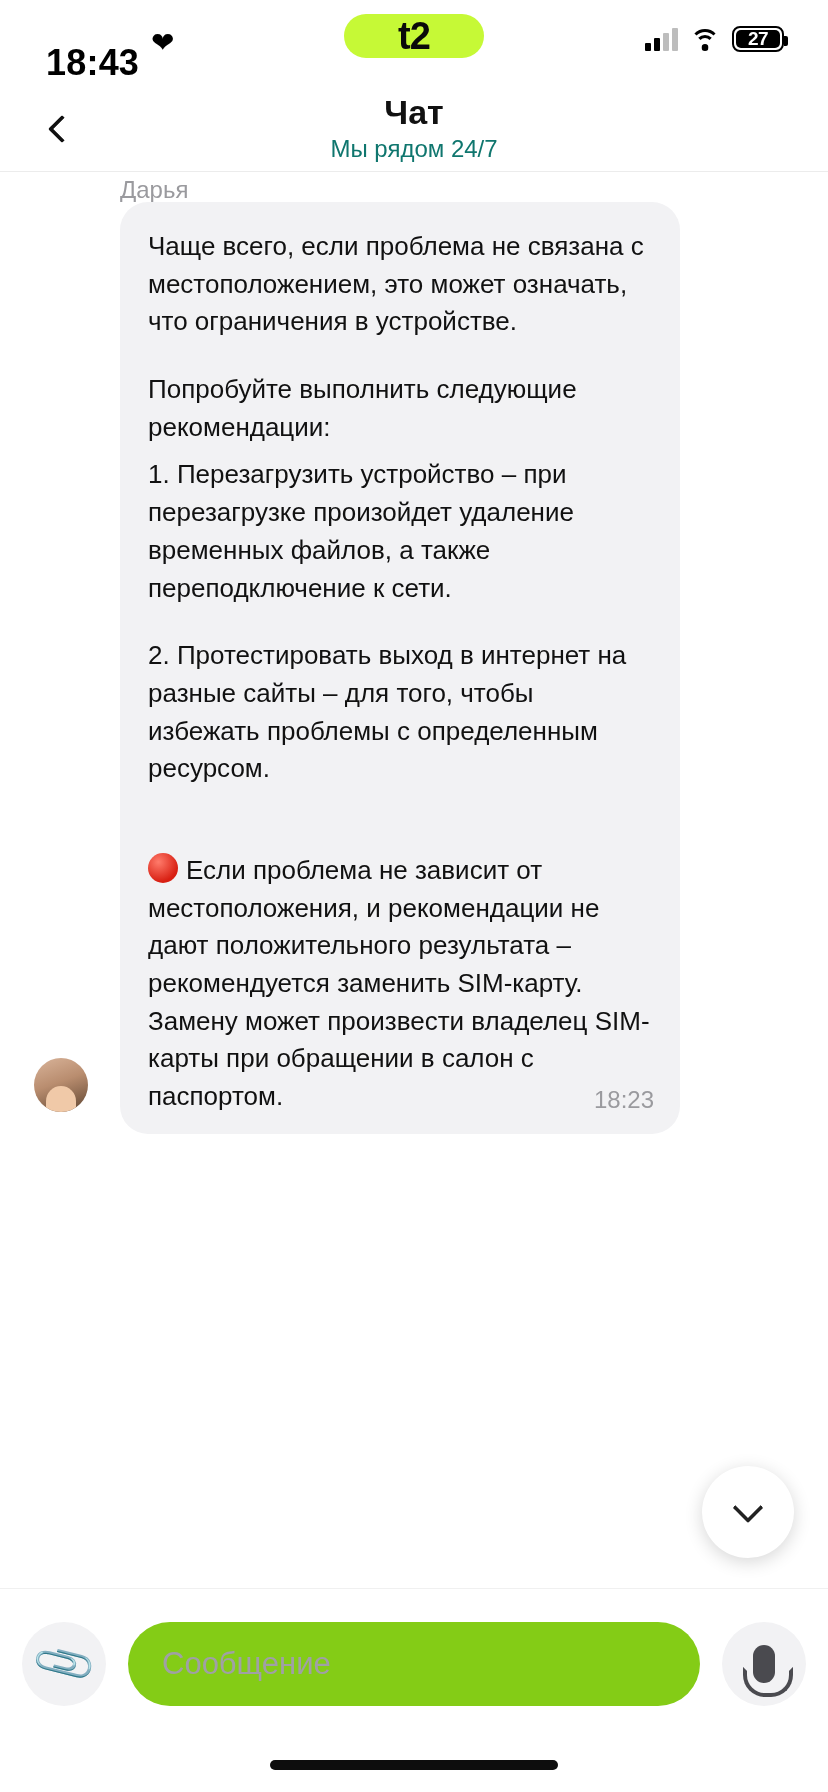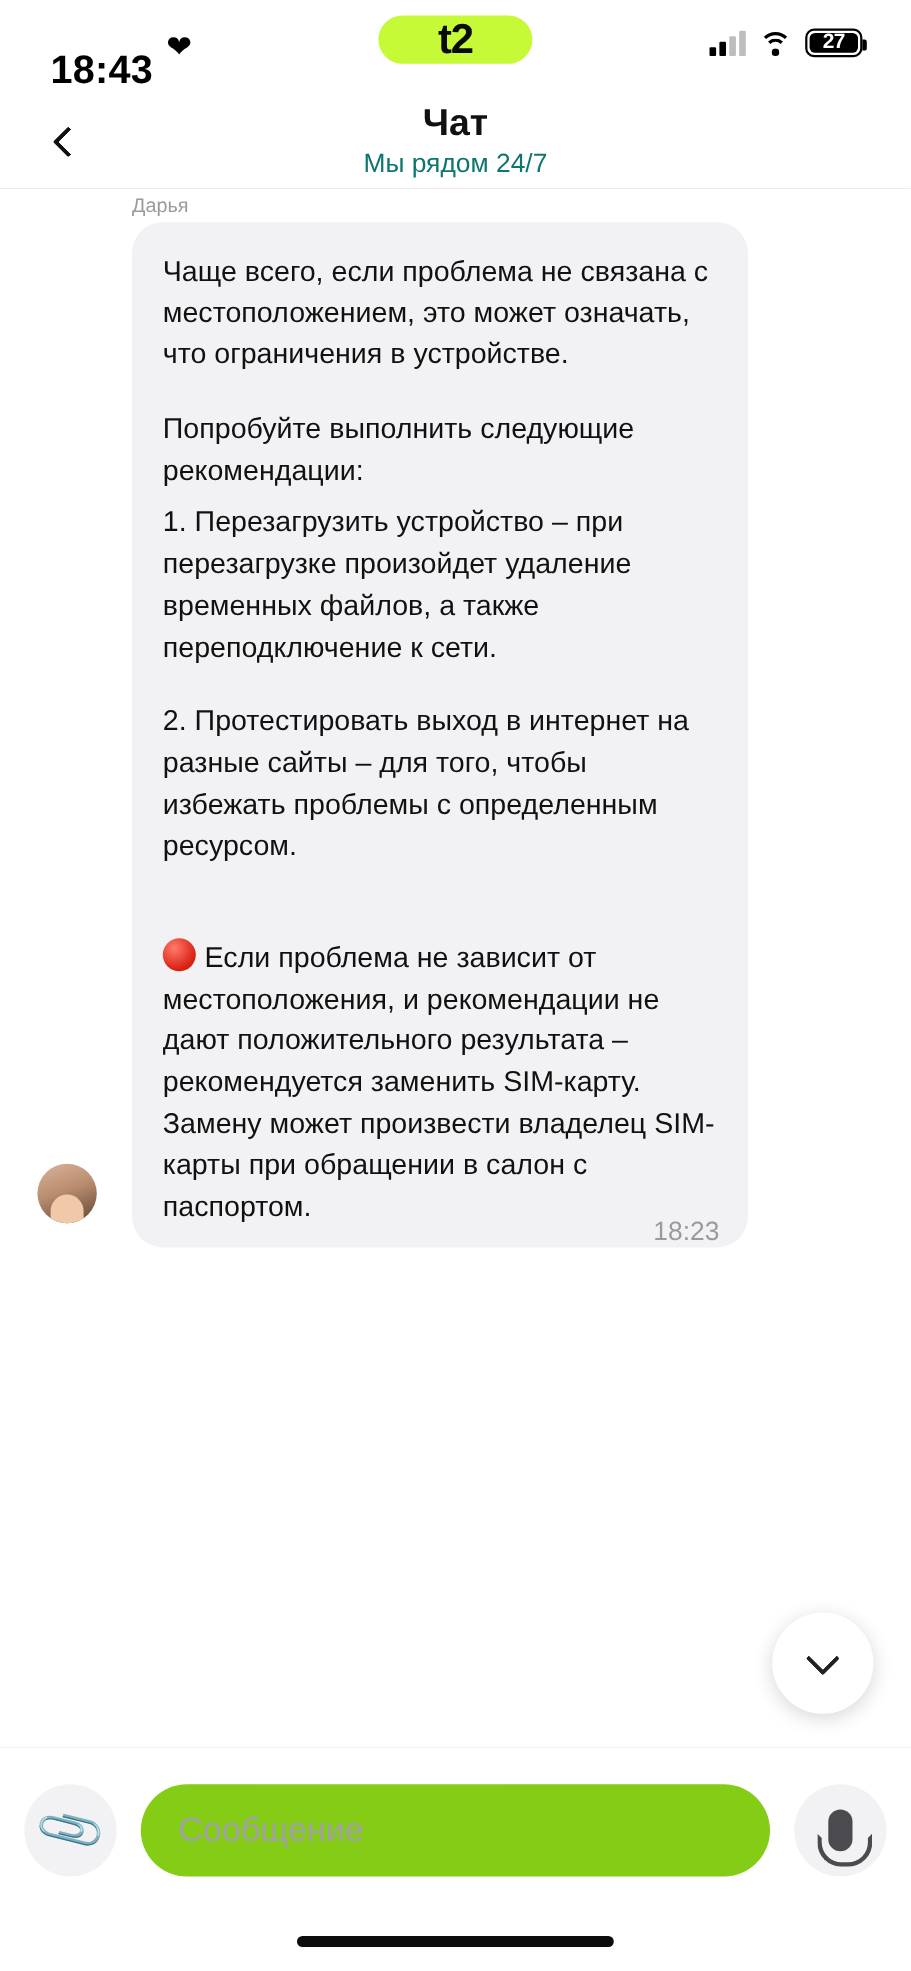--- a/index.html
+++ b/index.html
@@ -177,21 +177,21 @@
     background: #ffffff;
     padding: 0 24px;
   }
   .msg-row {
     display: flex;
     align-items: flex-end;
     gap: 10px;
     position: relative;
   }
   .sender-name {
-    font-size: 18px;
+    font-size: 24px;
     color: #9a9a9e;
     margin-left: 96px;
     margin-top: 6px;
     line-height: 1;
     height: 24px;
     overflow: hidden;
   }
   .avatar {
     position: absolute;
     left: 10px;
@@ -231,21 +231,21 @@
     display: inline-block;
     width: 30px; height: 30px;
     border-radius: 50%;
     background: radial-gradient(circle at 35% 30%, #ff7b6b, #d81f12 70%);
     vertical-align: -4px;
     margin-right: 8px;
   }
   .bubble-time {
     position: absolute;
     right: 26px;
-    bottom: 0;
+    bottom: 20px;
     font-size: 24px;
     color: #9a9a9e;
   }
 
   
   .scroll-fab {
     position: absolute;
     right: 34px;
     bottom: 30px;
     width: 92px; height: 92px;

